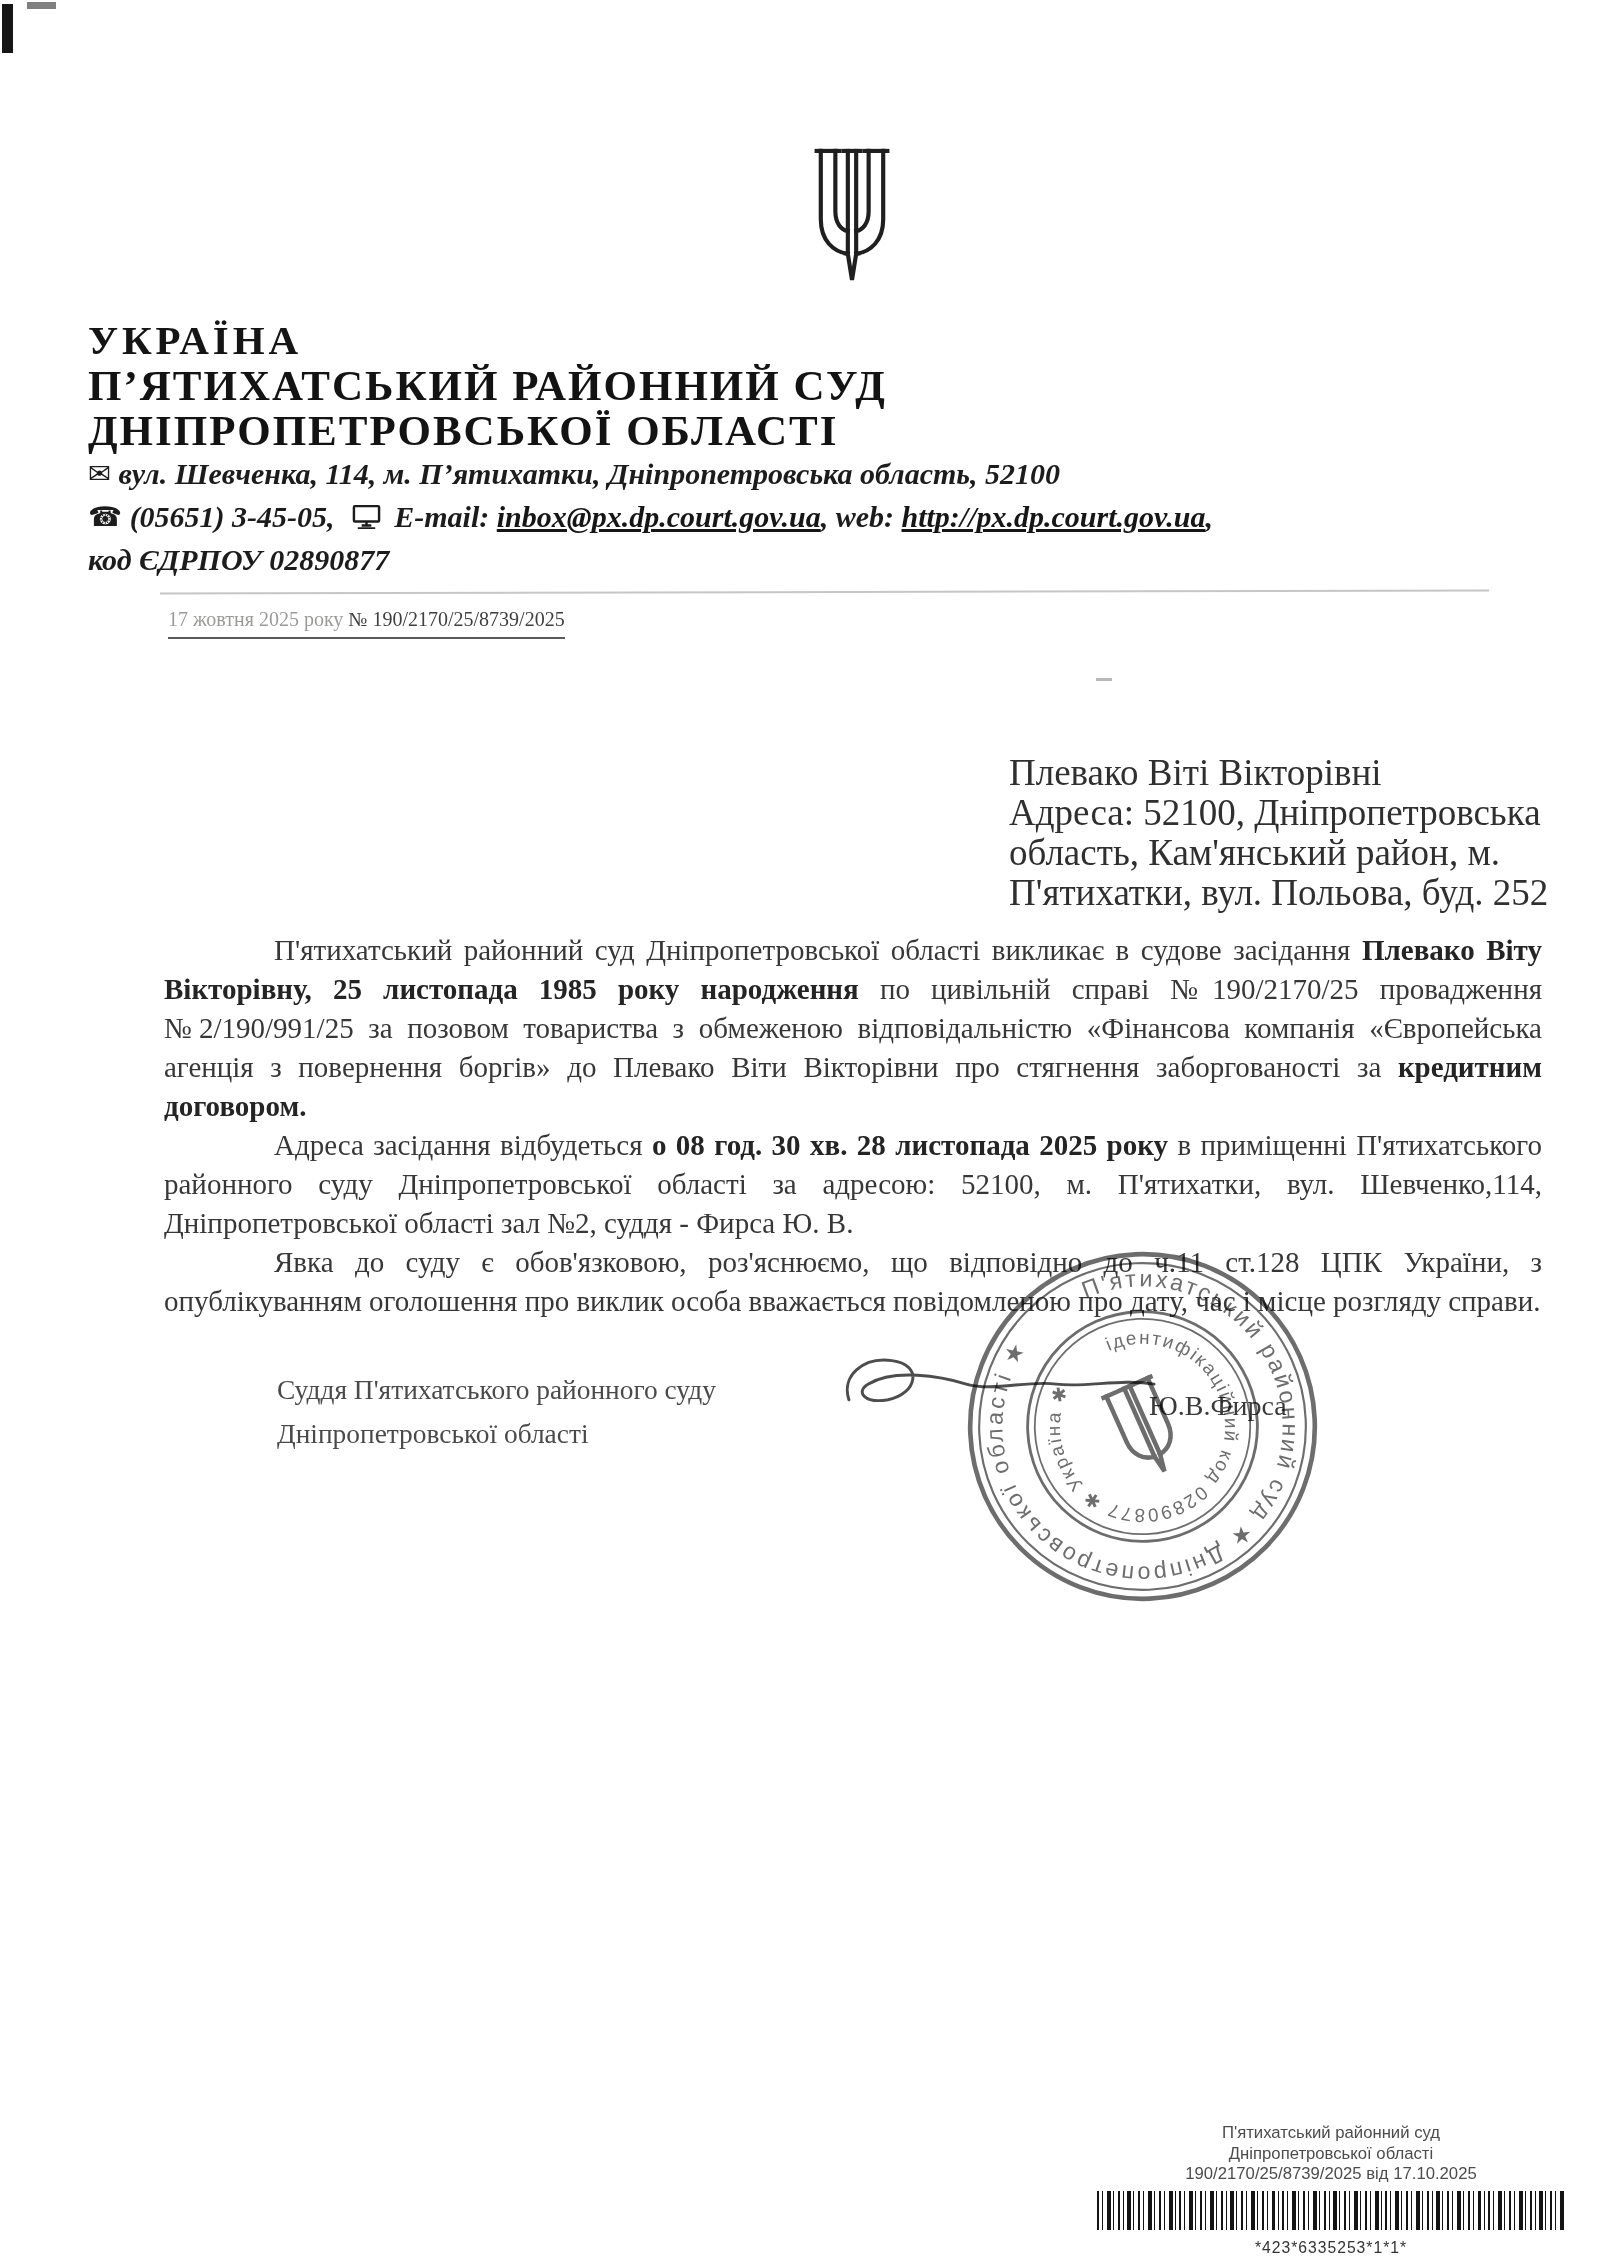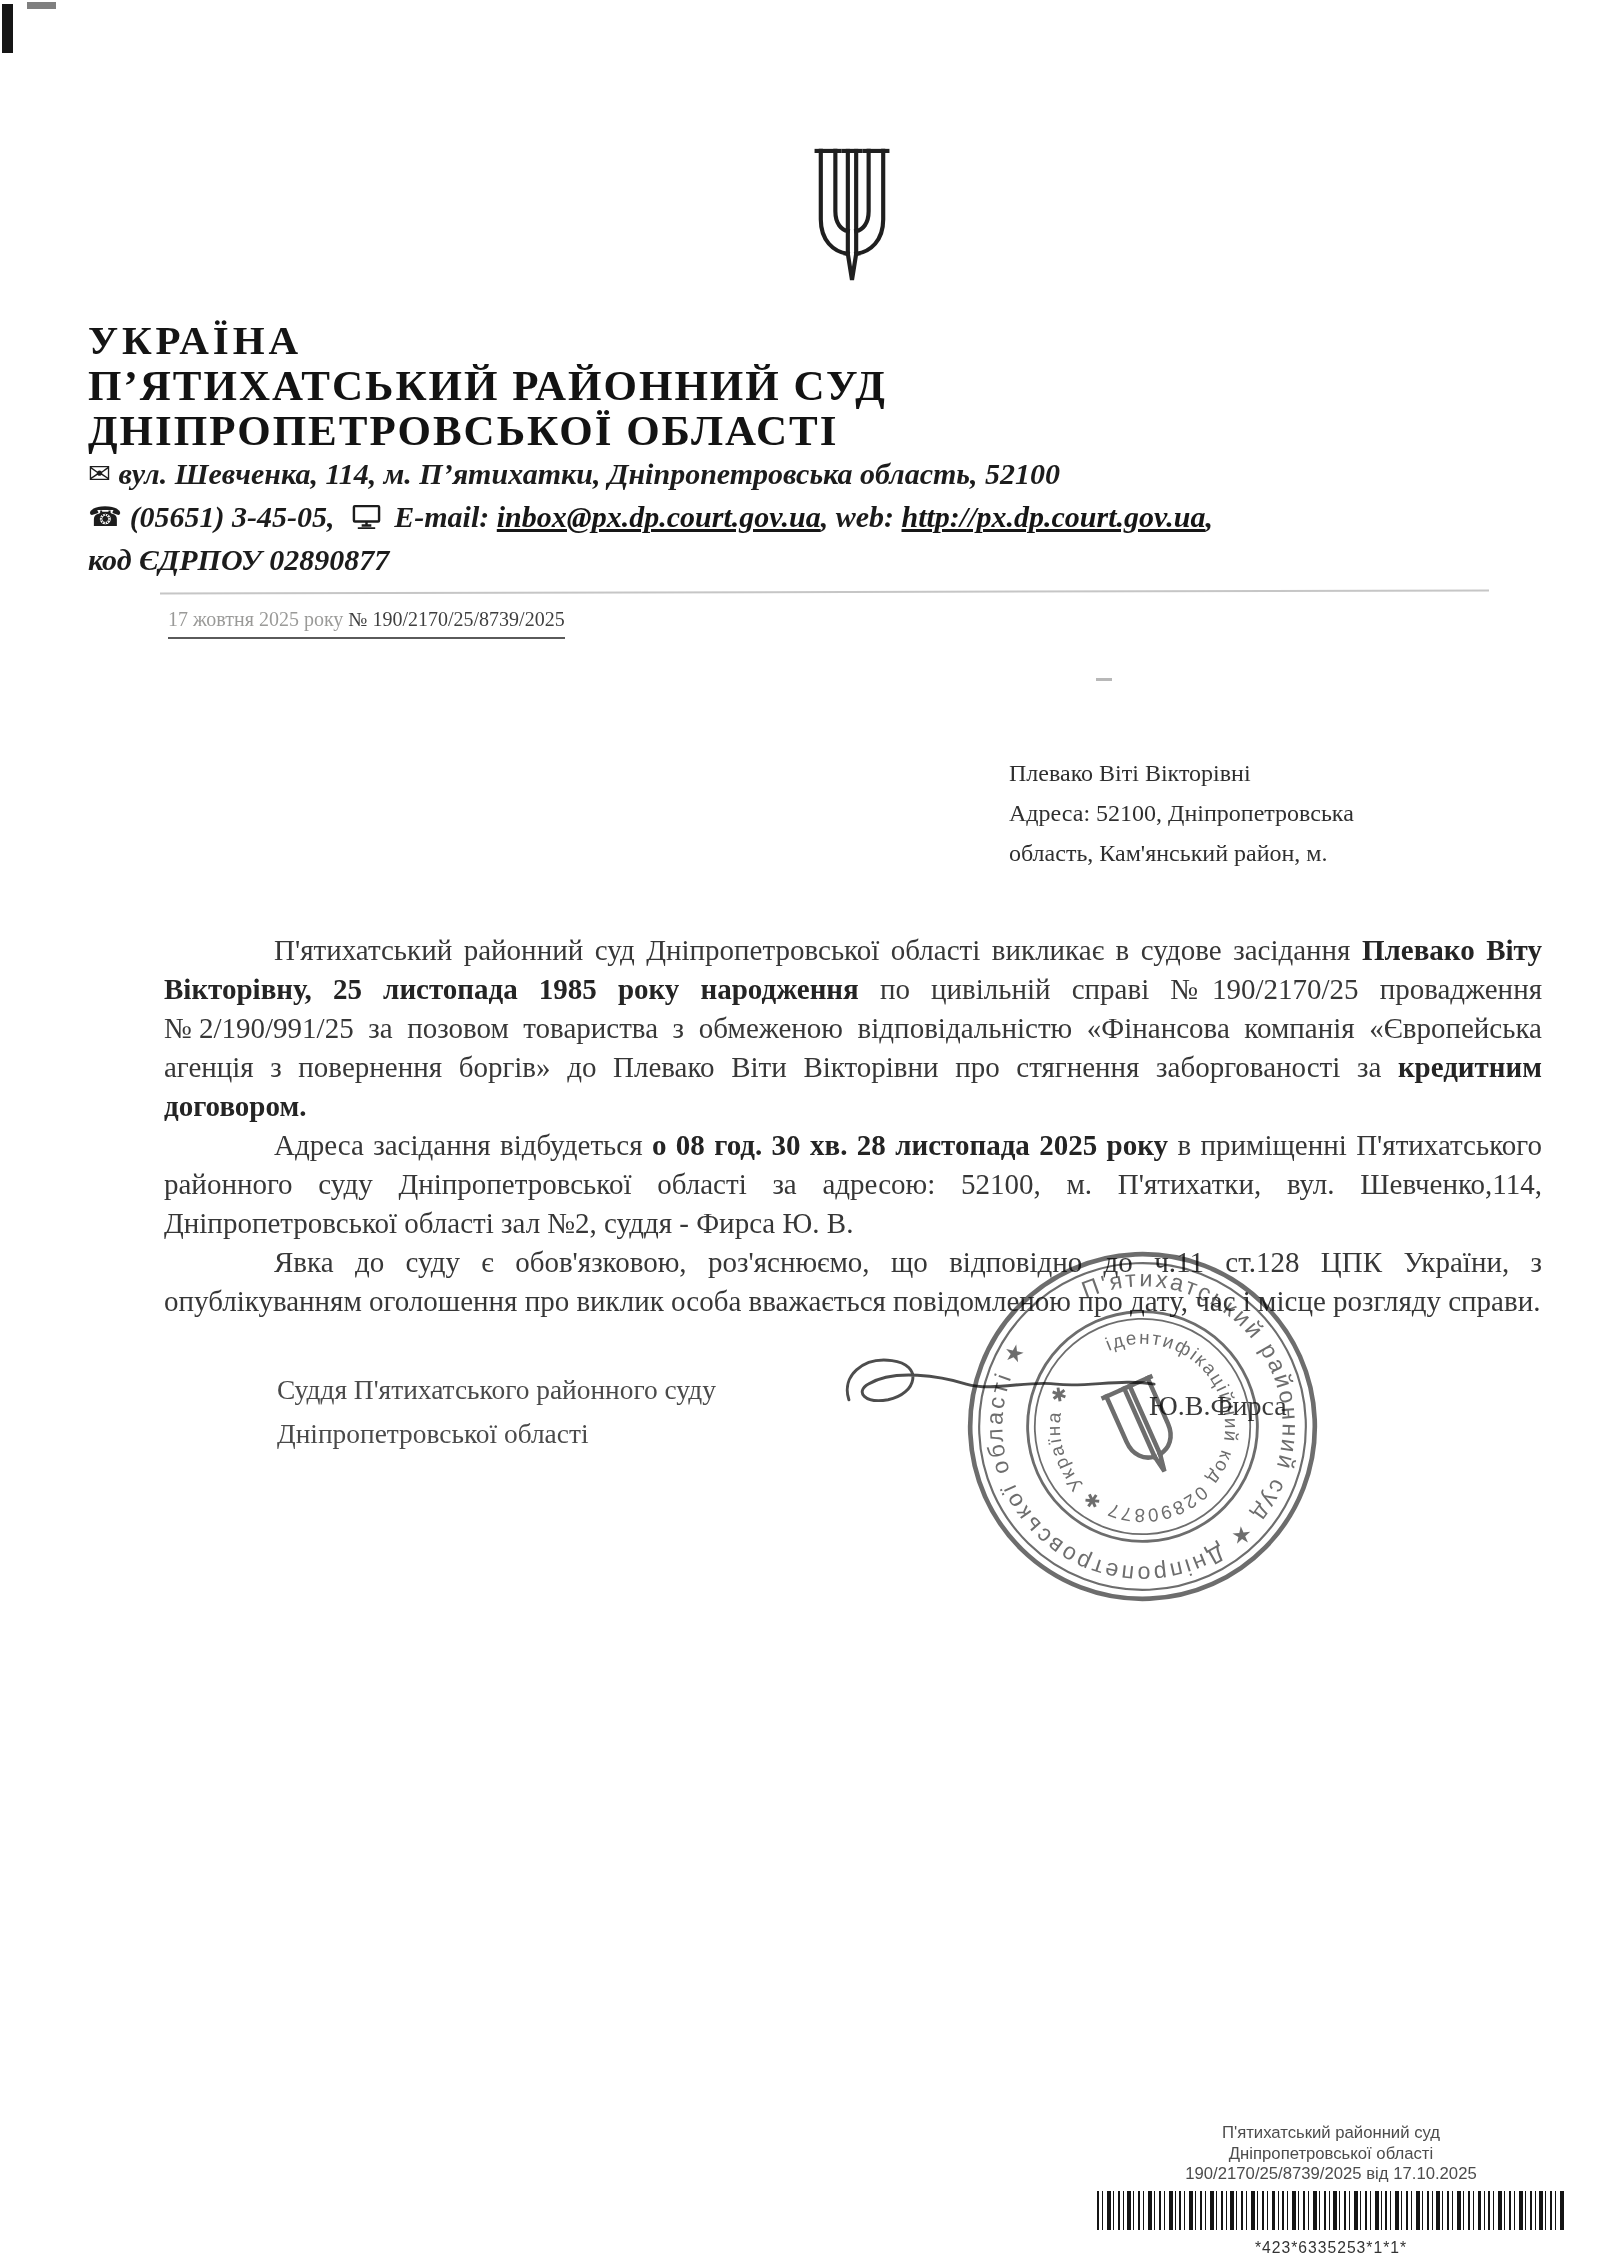--- a/index.html
+++ b/index.html
@@ -31,21 +31,21 @@
 
   .trident-wrap{position:absolute;left:800px;top:143px;}
 
   
   .faintline{position:absolute;left:160px;top:591px;width:1329px;height:2px;background:#c6c6c6;transform:rotate(-0.12deg);}
   .refline{position:absolute;left:168px;top:600px;font-size:20px;white-space:nowrap;border-bottom:2px solid #5a5a5a;padding-bottom:6px;margin-top:8px;}
   .refline .faded{color:#9a9a98;}
   .refline .num{color:#3f3f3f;}
 
   
-  .recipient{position:absolute;left:1009px;top:753px;font-size:24px;line-height:40px;color:#2f2f2f;}
+  .recipient{position:absolute;left:1009px;top:753px;font-size:37px;line-height:40px;color:#2f2f2f;}
 
   
   .bodytext{position:absolute;left:164px;top:931px;width:1378px;font-size:29px;line-height:39px;color:#373737;text-align:justify;}
   .bodytext p{margin:0;text-indent:110px;}
   .bodytext .b{font-weight:bold;color:#242424;}
 
   
   .sigblock{position:absolute;left:277px;top:1368px;font-size:27.4px;line-height:44px;color:#4a4a4a;}
   .sig-squiggle{position:absolute;left:835px;top:1343px;}
   .judge-name{position:absolute;left:1149px;top:1390px;font-size:28px;color:#3a3a3a;z-index:3;}
@@ -119,20 +119,21 @@
   <div class="refline">
     <span class="faded">17 жовтня 2025 року</span>
     <span class="num">№</span>
     <span class="num">190/2170/25/8739/2025</span>
   </div>
 
   <div class="recipient">
     <div>Плевако Віті Вікторівні</div>
     <div>Адреса: 52100, Дніпропетровська</div>
     <div>область, Кам'янський район, м.</div>
+    <div>П'ятихатки, вул. Польова, буд. 252</div>
   </div>
 
   <div class="bodytext">
     <p><span>П'ятихатський районний суд Дніпропетровської області викликає в судове засідання </span><span class="b">Плевако Віту Вікторівну, 25 листопада 1985 року народження</span><span>  по цивільній справі №190/2170/25 провадження №2/190/991/25 за позовом товариства з обмеженою відповідальністю «Фінансова компанія «Європейська агенція з повернення боргів» до Плевако Віти Вікторівни про стягнення заборгованості за </span><span class="b">кредитним договором.</span></p>
     <p><span>Адреса засідання відбудеться </span><span class="b">о 08 год. 30 хв. 28 листопада 2025 року</span><span> в приміщенні П'ятихатського районного суду Дніпропетровської області за адресою: 52100, м. П'ятихатки, вул. Шевченко,114, Дніпропетровської області зал №2, суддя - Фирса Ю. В.</span></p>
     <p><span>Явка до суду є обов'язковою, роз'яснюємо, що відповідно до ч.11 ст.128 ЦПК України, з опублікуванням оголошення про виклик особа вважається повідомленою про дату, час і місце розгляду справи.</span></p>
   </div>
 
   <div class="sigblock">
     <div>Суддя П'ятихатського районного суду</div>

